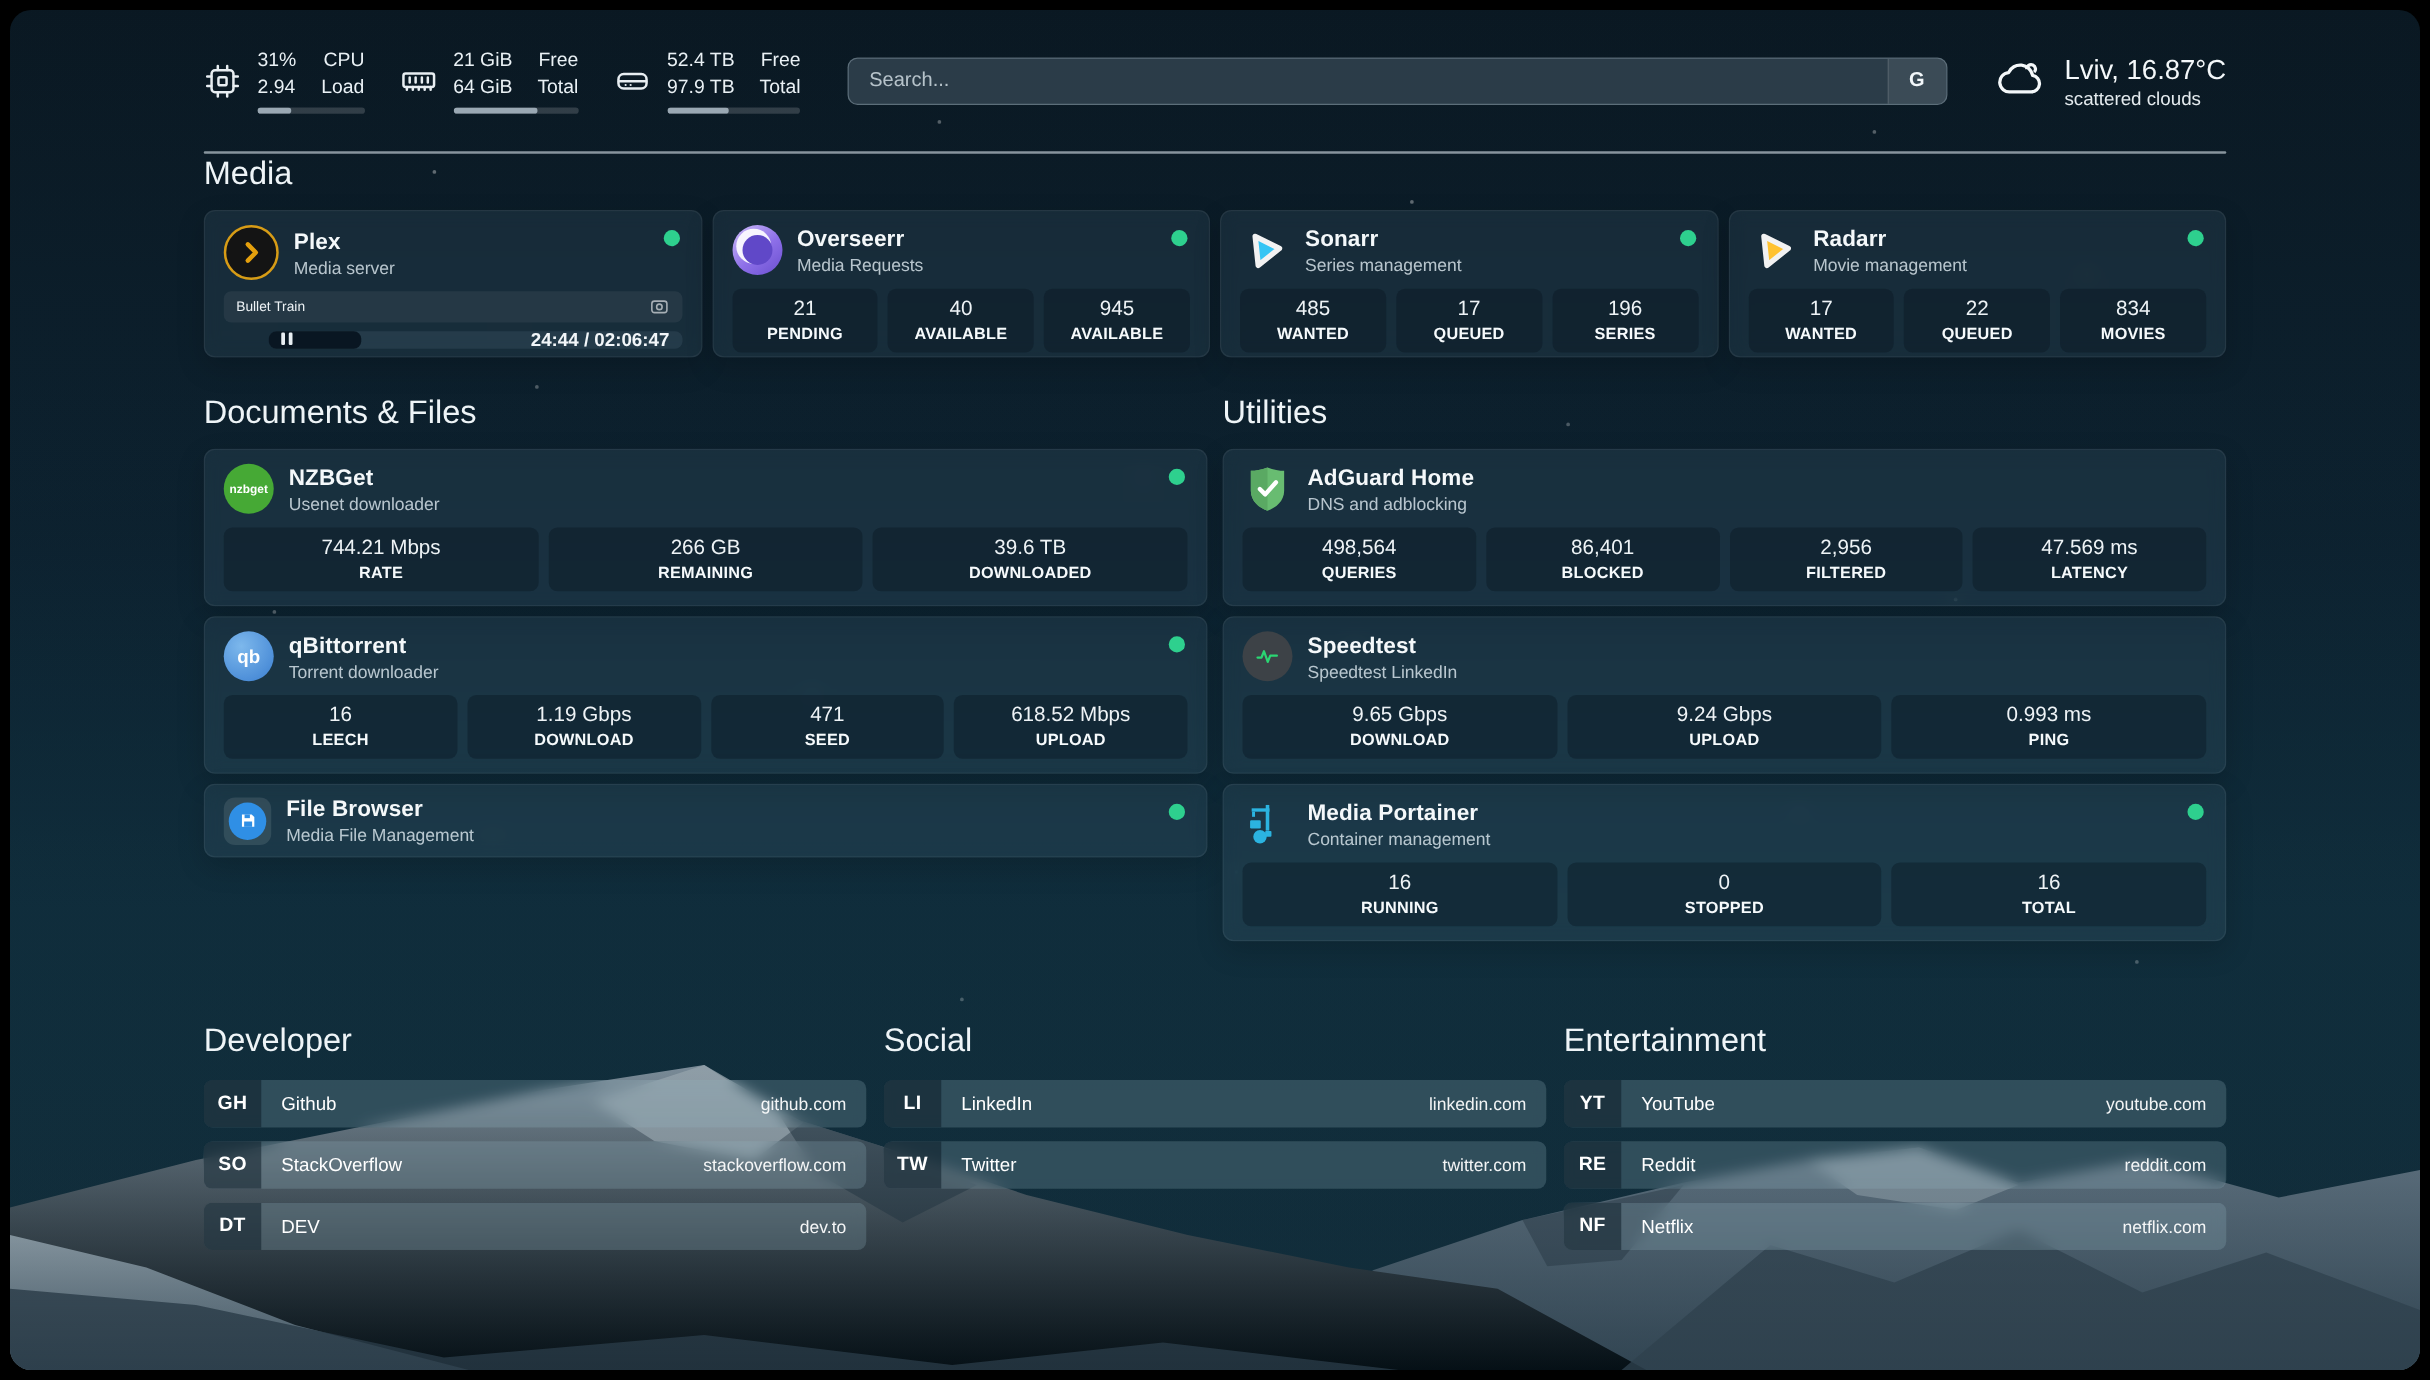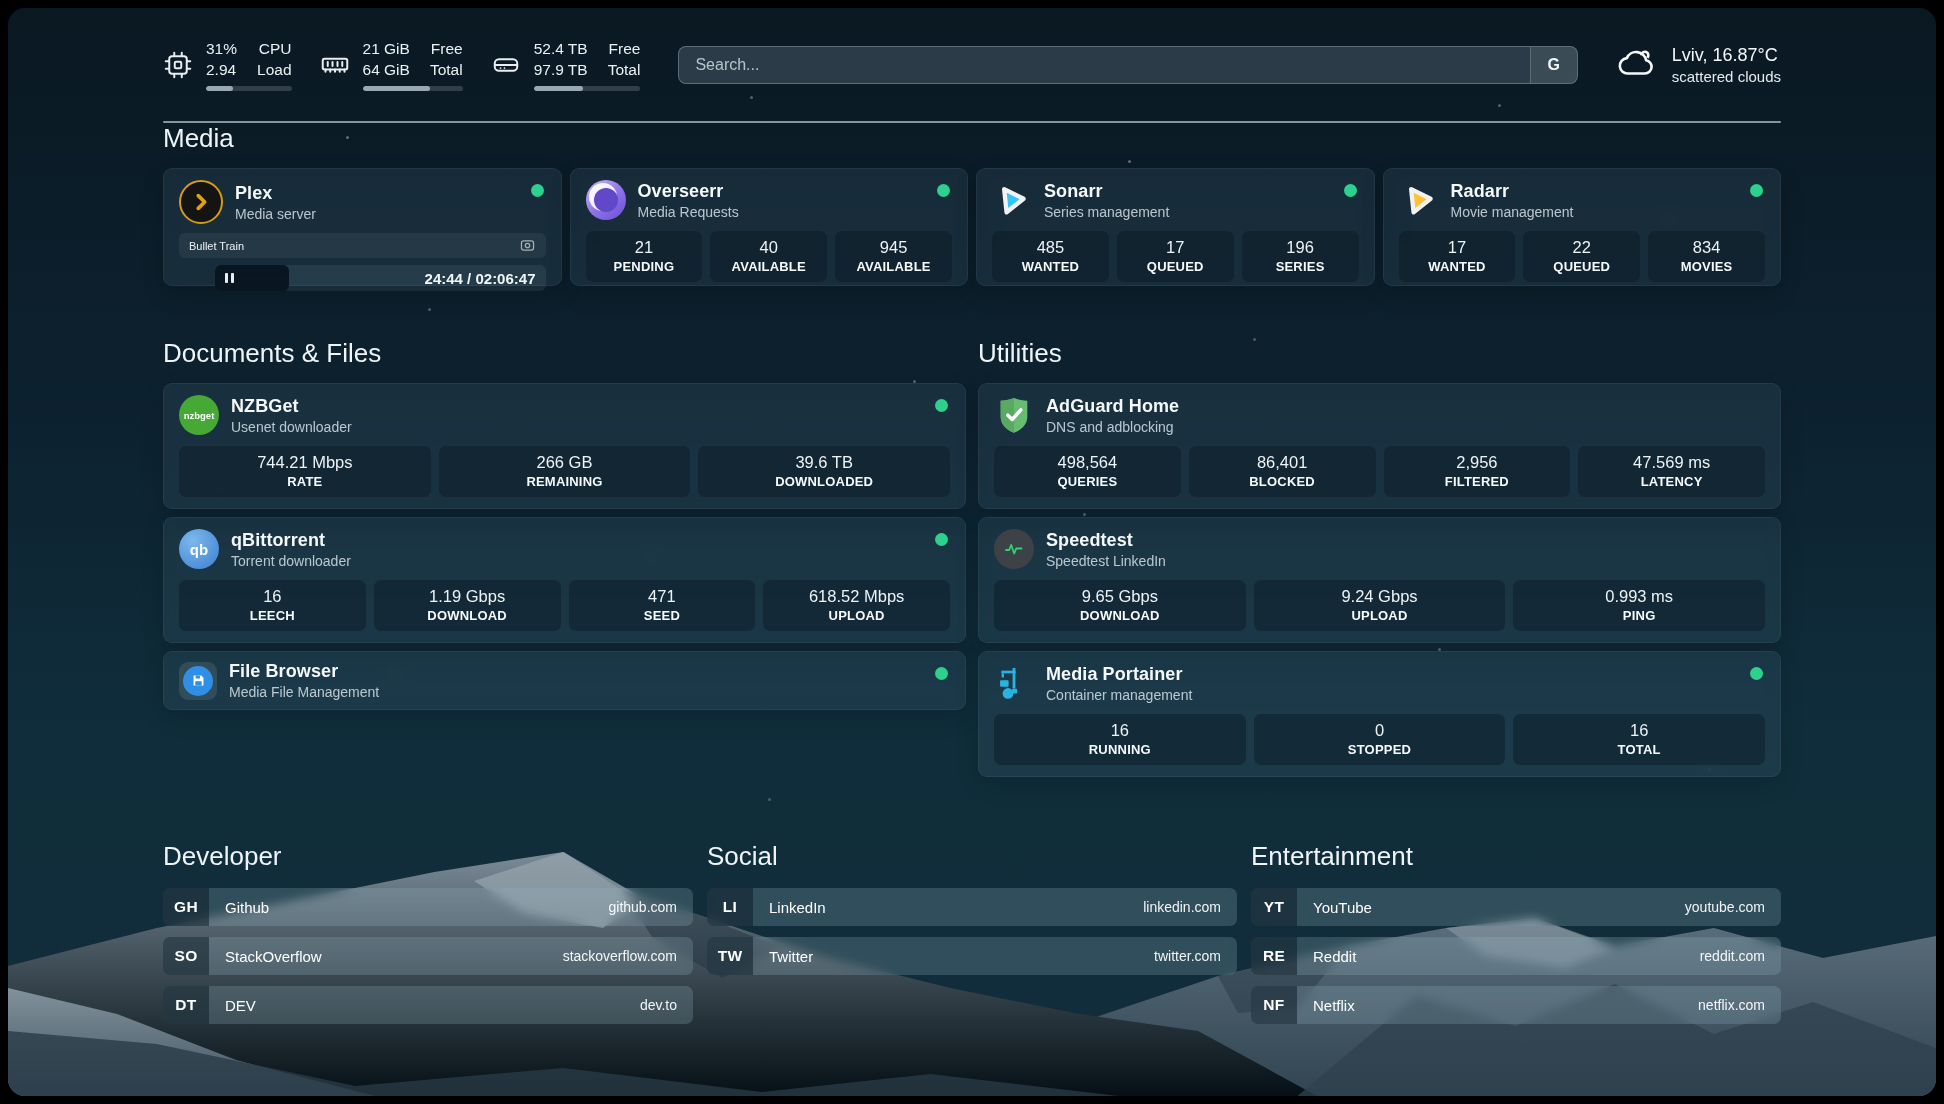--- a/index.html
+++ b/index.html
@@ -38,48 +38,48 @@
   .searchbox{position:relative;flex:1;margin:0 38px;height:38px;}
   .searchbox input{width:100%;height:100%;box-sizing:border-box;background:rgba(47,63,76,0.92);
     border:1px solid rgba(173,192,203,0.38);border-radius:8px;color:#e6edf2;padding:0 62px 0 16px;font-size:16px;outline:none;
     font-family:"Liberation Sans","DejaVu Sans",sans-serif;}
   .searchbox input::placeholder{color:rgba(230,240,246,0.75);}
   .search-g{position:absolute;top:1px;right:1px;bottom:1px;width:47px;border:none;cursor:pointer;
     background:rgba(255,255,255,0.08);border-left:1px solid rgba(255,255,255,0.18);border-radius:0 7px 7px 0;
     color:#f2f7fa;font-size:16px;font-weight:700;font-family:inherit;}
   .weather{display:flex;align-items:center;gap:14px;color:#f4f8fa;cursor:pointer;}
   .weather svg{width:42px;height:42px;}
-  .weather-temp{font-size:18px;}
+  .weather-temp{font-size:22px;}
   .weather-cond{font-size:15px;margin-top:2px;color:rgba(240,247,250,0.95);}
   .divider{height:2px;background:rgba(218,230,237,0.6);margin-top:27px;border-radius:1px;}
   h2.section{font-size:26px;font-weight:500;color:#eef4f7;margin:0 0 14px;}
   .media-heading{margin-top:62px;}
   .media-grid{display:grid;grid-template-columns:repeat(4,1fr);gap:8px;}
-  .two-col{display:grid;grid-template-columns:1fr 1fr;gap:12px;margin-top:52px;align-items:start;}
+  .two-col{display:grid;grid-template-columns:1fr 1fr;gap:12px;margin-top:28px;align-items:start;}
   .col{display:flex;flex-direction:column;gap:8px;}
   .col h2.section{margin:0 0 6px;}
   
   .card{position:relative;background:rgba(116,160,183,0.12);border:1px solid rgba(255,255,255,0.06);
     border-radius:9px;padding:11px 15px;box-sizing:border-box;backdrop-filter:blur(7px);
     box-shadow:0 8px 22px rgba(0,0,0,0.16);cursor:pointer;}
   .media-grid .card{height:118px;}
   .dot{position:absolute;top:15px;right:17px;width:13px;height:13px;border-radius:50%;background:#2ed08e;}
   .card-head{display:flex;align-items:center;gap:12px;}
   .svc-icon{width:40px;height:40px;border-radius:50%;flex:none;display:flex;align-items:center;justify-content:center;position:relative;}
   .svc-name{font-size:18px;font-weight:700;color:#f4f8fa;letter-spacing:.1px;}
   .svc-desc{font-size:14px;color:rgba(225,236,242,0.8);margin-top:2px;}
   .stats{display:grid;grid-auto-flow:column;grid-auto-columns:1fr;gap:8px;margin-top:11px;}
   .stat{background:rgba(8,22,32,0.38);border-radius:7px;text-align:center;padding:7px 4px 8px;}
   .stat-value{font-size:16.5px;color:#eef3f6;}
   .stat-label{font-size:13px;font-weight:700;color:#f6fafc;margin-top:2px;letter-spacing:.2px;}
   
   .now-playing{margin-top:9px;background:rgba(255,255,255,0.06);border-radius:6px;height:25px;display:flex;
     align-items:center;justify-content:space-between;padding:0 10px;font-size:11px;color:#eef3f6;}
   .cam-icon svg{width:17px;height:17px;display:block;}
-  .player-bar{margin-top:7px;position:relative;height:26px;background:rgba(160,190,205,0.10);border-radius:6px;margin-left:36px;}
+  .player-bar{margin-top:7px;position:relative;height:14px;background:rgba(160,190,205,0.10);border-radius:6px;margin-left:36px;}
   .elapsed{position:absolute;left:0;top:0;bottom:0;background:rgba(8,21,31,0.92);border-radius:6px;display:flex;align-items:center;padding-left:10px;}
   .pause-bar{display:inline-block;width:3px;height:10px;background:#e8eef2;border-radius:1px;margin-right:3px;}
   .play-time{position:absolute;right:10px;top:50%;transform:translateY(-50%);font-size:15px;font-weight:700;color:#f2f6f9;}
   
   .ic-plex{background:#141414;border:2px solid #d79c16;}
   .ic-overseerr{background:linear-gradient(140deg,#cdbcf9 0%,#8d6fe8 55%,#6a4fd0 100%);}
   .ic-overseerr::before{content:"";width:24px;height:24px;border-radius:50%;background:#6048c8;
     box-shadow:-3px -3px 0 2px rgba(255,255,255,0.9);}
   .ic-nzbget{background:#46a935;color:#fff;font-size:9.5px;font-weight:700;}
   .ic-qb{background:radial-gradient(circle at 35% 30%,#7db8ec,#3b7fd1);color:#fff;font-size:15px;font-weight:700;}

